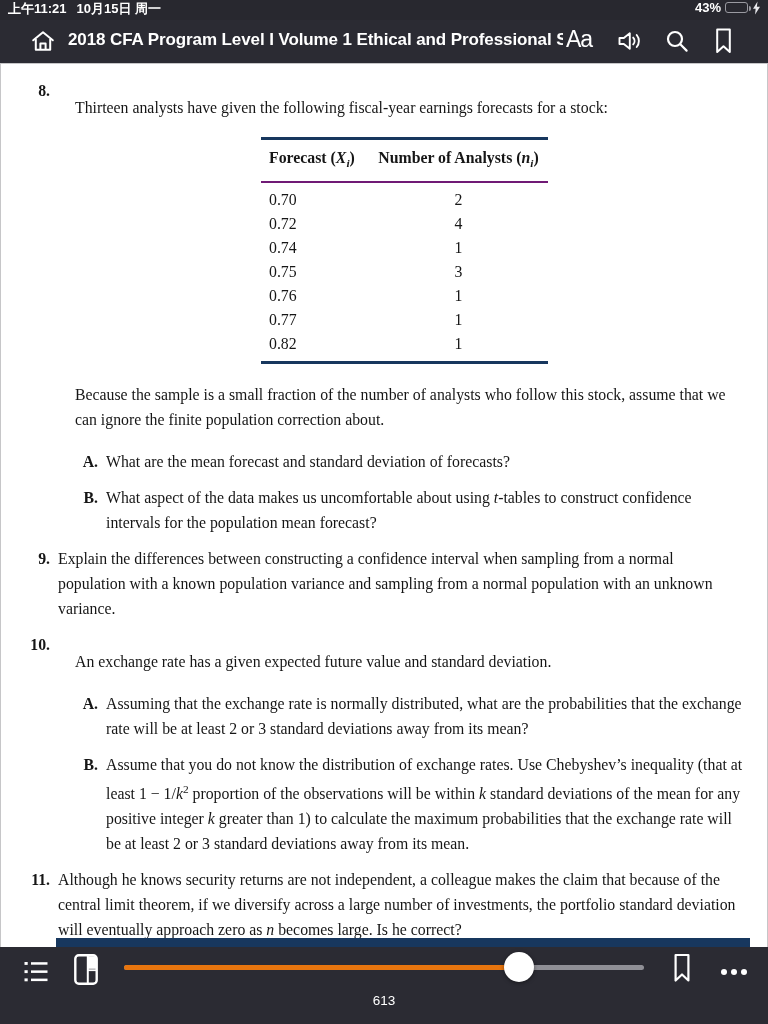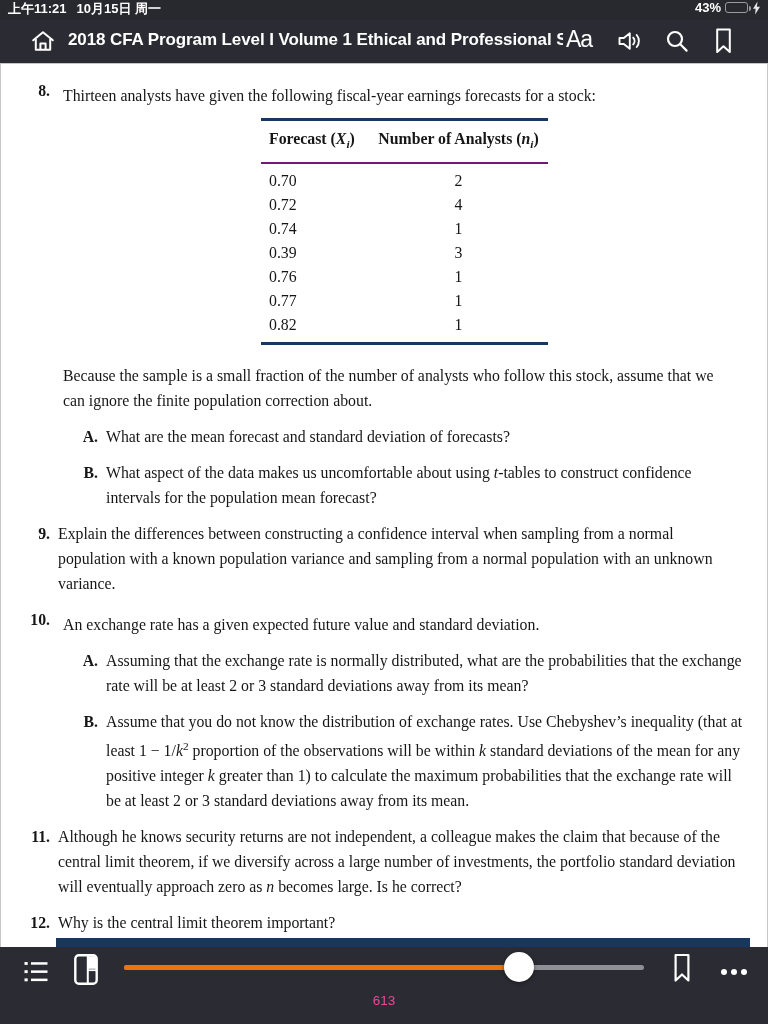--- a/index.html
+++ b/index.html
@@ -33,21 +33,21 @@
   
   .content { flex:1; background:#fff; border-top:1px solid #c6c6c8;
     border-left:1px solid #c6c6c8; border-right:1px solid #c6c6c8;
     position:relative; overflow:hidden;
     font-family:"Liberation Serif", serif; color:#161616;
     font-size:15.8px; line-height:25px; padding:14px 23px 0 23px; }
   .q { display:flex; margin-top:11px; }
   .q:first-child { margin-top:0; }
   .qnum { width:26px; text-align:right; font-weight:bold; margin-right:8px; flex:none; }
   .qtext { flex:1; min-width:0; }
-  .para { margin:5px; }
+  .para { margin:17px; }
   .note { margin-top:18px; }
   .sub-item { display:flex; margin-top:11px; }
   .sublabel { width:40px; text-align:right; font-weight:bold; margin-right:8px; flex:none; }
   .subtext { flex:1; min-width:0; }
   i.v { font-style:italic; }
   .tsub { font-style:italic; vertical-align:sub; font-size:0.72em; }
   .sup { vertical-align:super; font-size:0.72em; }
 
   
   .tbl { width:287px; margin:10px 0 0 203px; border-top:3px solid #17375e;
@@ -69,21 +69,21 @@
   .toolbar button { position:absolute; background:none; border:none; cursor:pointer; padding:0; }
   .toc-btn { left:24px; top:14px; }
   .pagev-btn { left:74px; top:7px; }
   .slider { position:absolute; left:124px; top:18px; width:520px; height:5px; cursor:pointer; }
   .slider-track { width:100%; height:5px; background:#8f8f96; border-radius:2.5px; }
   .slider-fill { height:5px; background:#e8750e; border-radius:2.5px 0 0 2.5px; width:76%; }
   .slider-thumb { position:absolute; top:-13px; width:30px; height:30px; background:#fff;
     border-radius:50%; box-shadow:0 1px 4px rgba(0,0,0,.45); left:calc(76% - 15px); }
   .bml-btn { left:673px; top:6px; }
   .more-btn { left:720px; top:17px; }
-  .pageno { position:absolute; top:46px; width:100%; text-align:center; color:#ec4899;
+  .pageno { position:absolute; top:46px; width:100%; text-align:center; color:#ffffff;
     font-size:13.5px; }
 </style>
 </head>
 <body>
 
 <div class="screen">
 
   <div class="statusbar">
     <div class="sb-left">
       <span>上午11:21</span><span>10月15日 周一</span>
@@ -149,21 +149,21 @@
               </div>
             <div class="tbl-row">
                 <span class="c1">0.72</span>
                 <span class="c2">4</span>
               </div>
             <div class="tbl-row">
                 <span class="c1">0.74</span>
                 <span class="c2">1</span>
               </div>
             <div class="tbl-row">
-                <span class="c1">0.39</span>
+                <span class="c1">0.75</span>
                 <span class="c2">3</span>
               </div>
             <div class="tbl-row">
                 <span class="c1">0.76</span>
                 <span class="c2">1</span>
               </div>
             <div class="tbl-row">
                 <span class="c1">0.77</span>
                 <span class="c2">1</span>
               </div>

